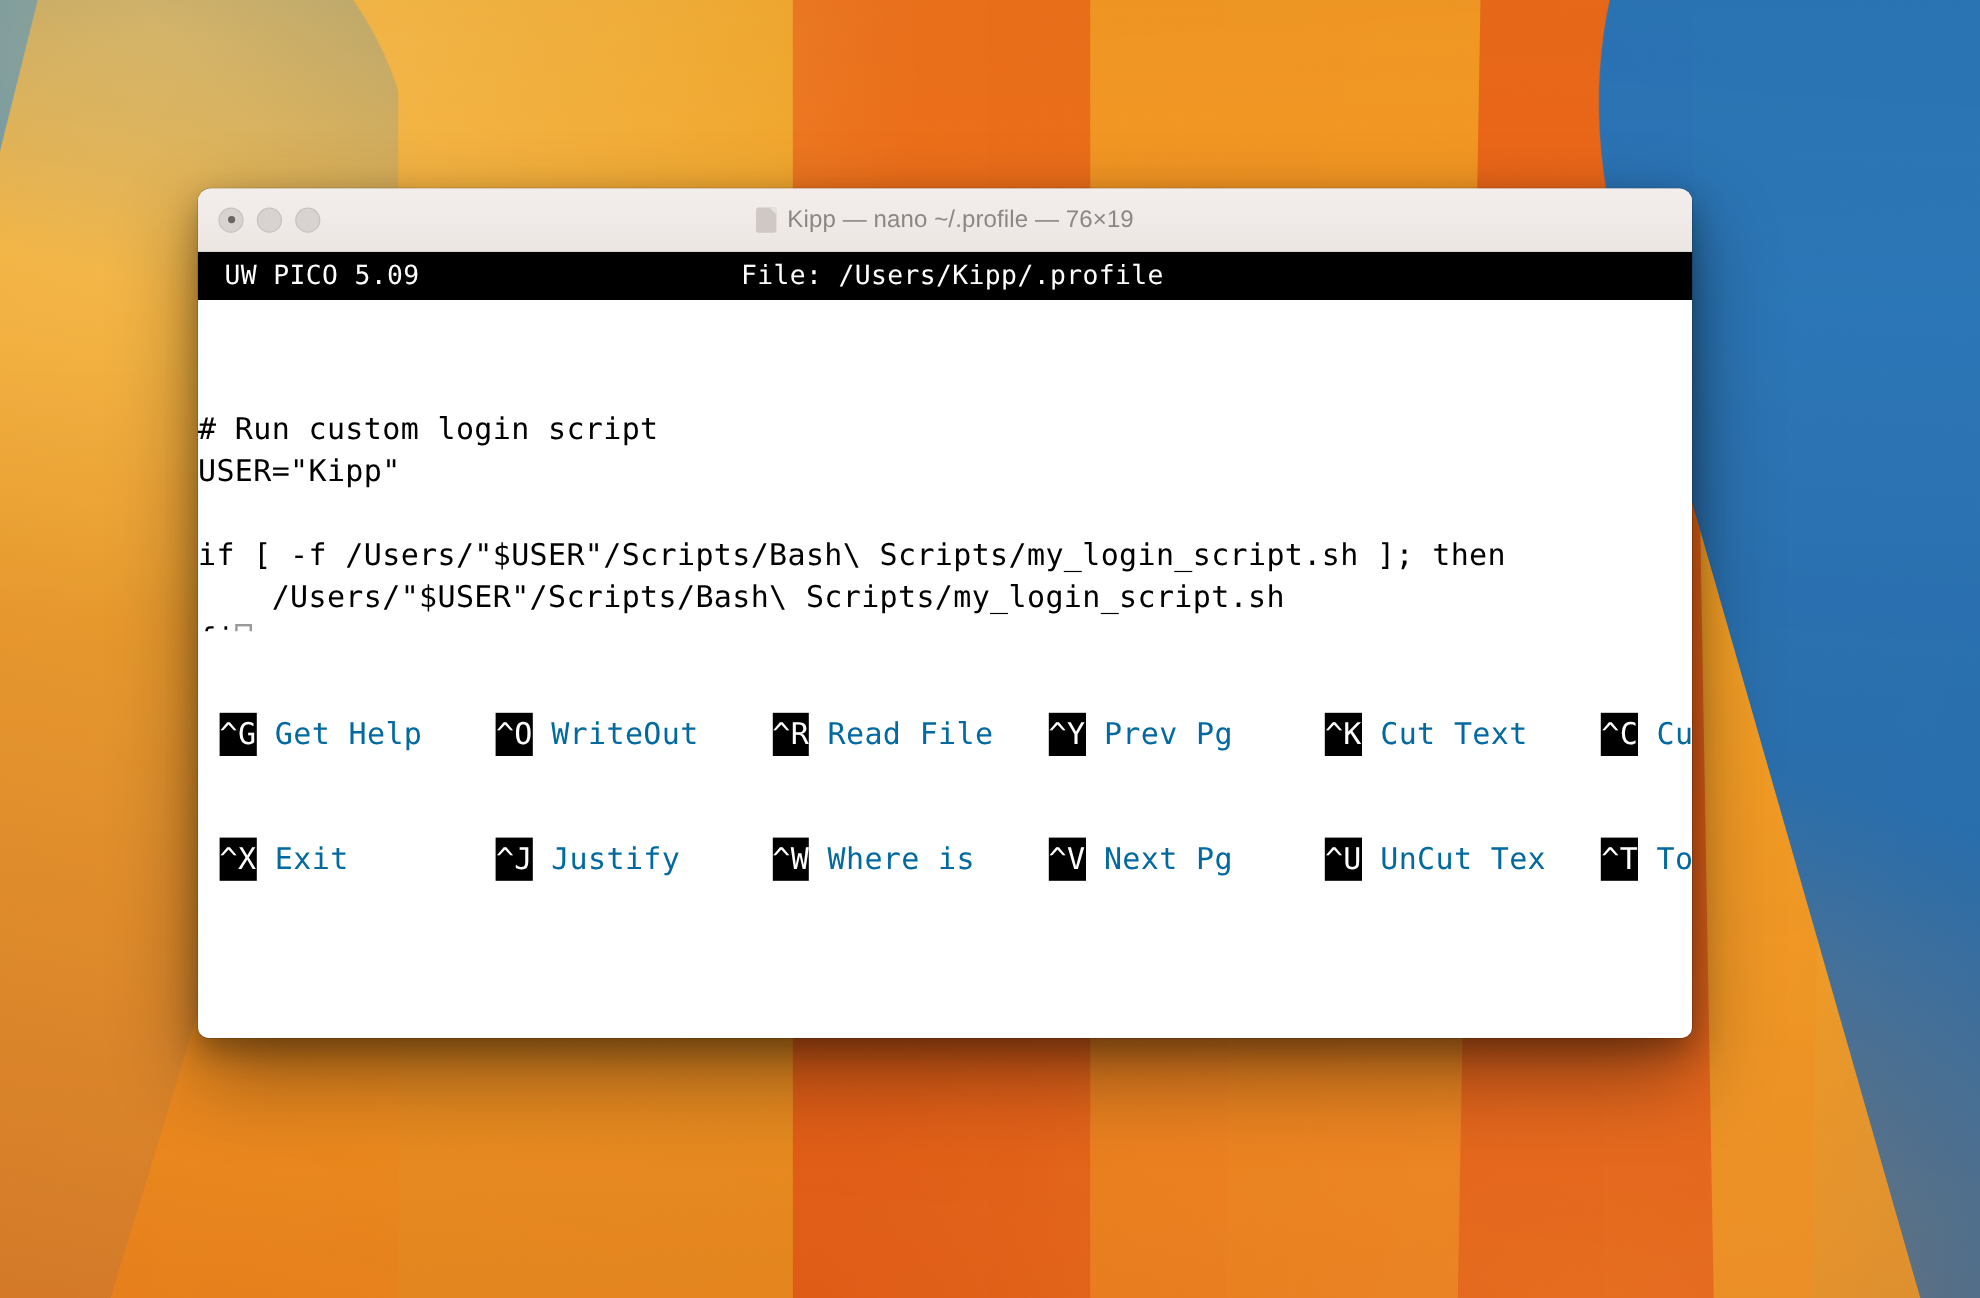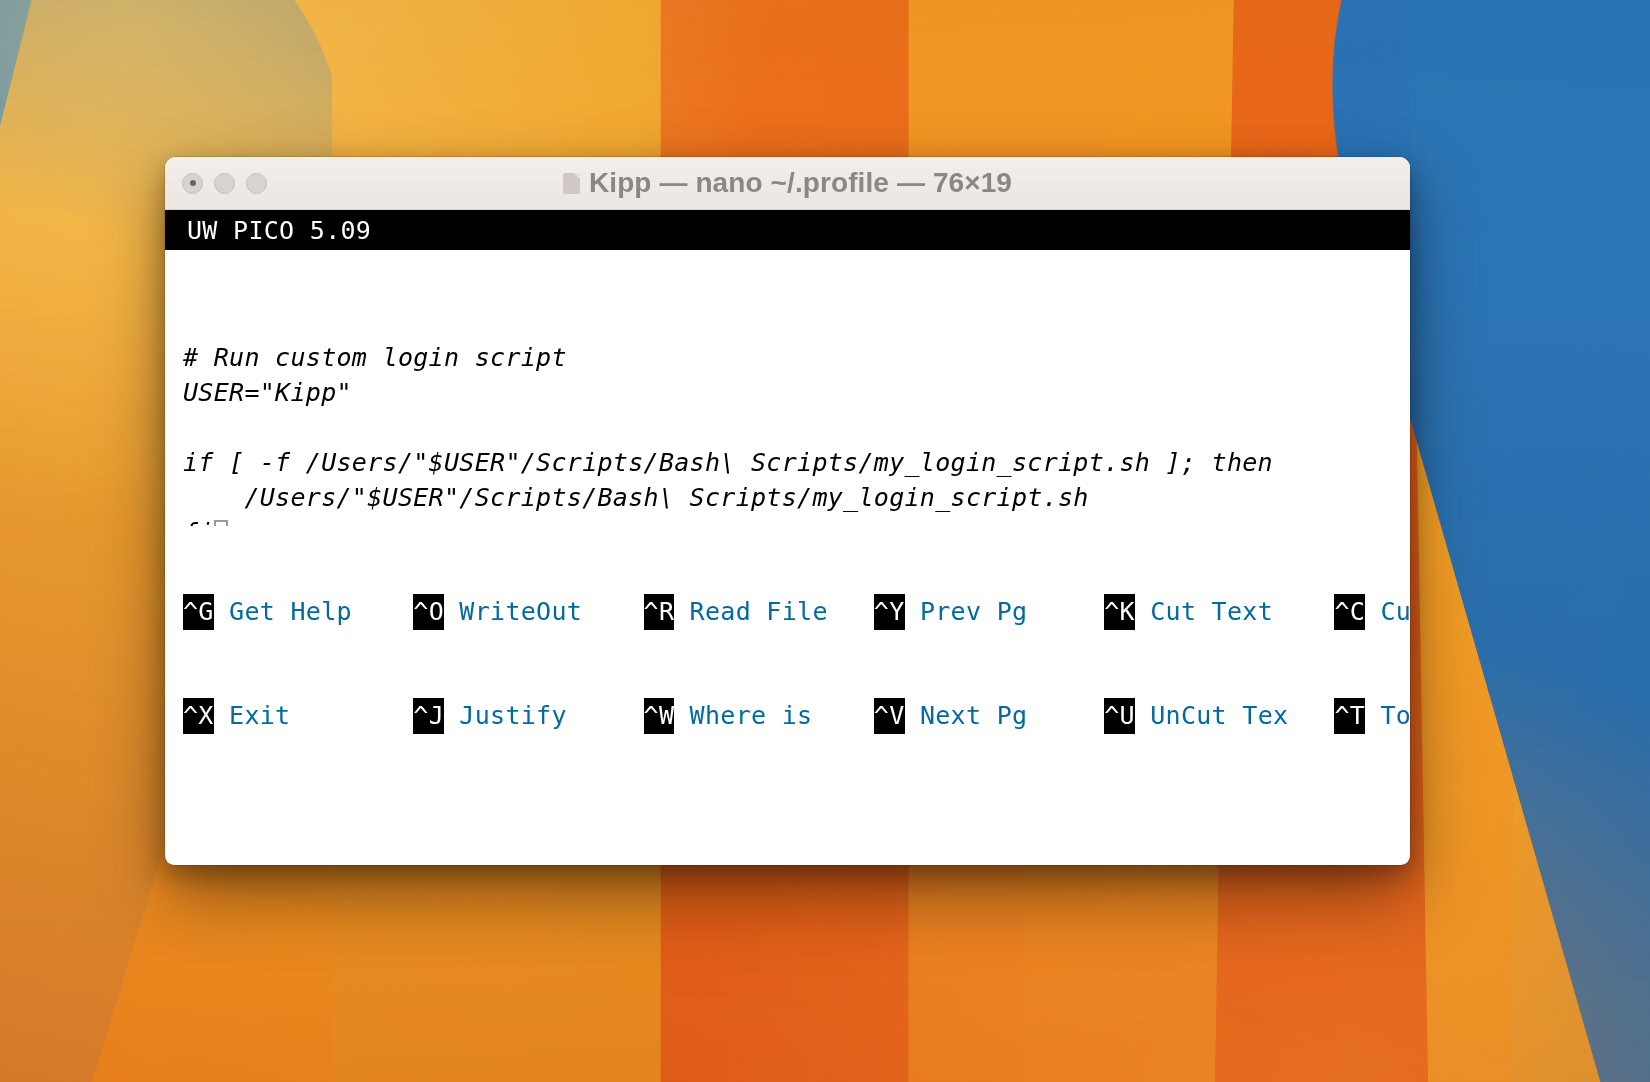--- a/index.html
+++ b/index.html
@@ -172,34 +172,34 @@
   .title-doc-icon::before {
     content: "";
     position: absolute;
     right: 0; top: 0;
     border-width: 0 6px 6px 0;
     border-style: solid;
     border-color: transparent #e8e2df transparent transparent;
   }
   .title-text {
     font-family: "Liberation Sans", sans-serif;
-    font-size: 28px;
-    font-weight: 700;
+    font-size: 20px;
+    font-weight: 400;
     color: #8c8783;
     letter-spacing: 0.1px;
     white-space: nowrap;
   }
 
   
   .nano-header {
     height: 40px;
     background: #000000;
     color: #ffffff;
     font-family: "DejaVu Sans Mono", monospace;
-    font-size: 25px;
+    font-size: 22px;
     display: flex;
     align-items: center;
     white-space: pre;
     letter-spacing: 0.3px;
   }
   .nano-header .hdr-version { padding-left: 22px; }
   .nano-header .hdr-file { }
 
   
   .nano-body {
@@ -208,21 +208,21 @@
     background: #ffffff;
     padding: 20px 0 0 0;
     font-family: "DejaVu Sans Mono", monospace;
     font-size: 25px;
     line-height: 35px;
     color: #000000;
     white-space: pre;
     letter-spacing: 0.3px;
     overflow: hidden;
   }
-  .code-line { padding-left: 18px; min-height: 35px; font-style: italic; }
+  .code-line { min-height: 35px; }
   .code-line.blank { height: 35px; }
   .cursor-block {
     display: inline-block;
     width: 14px;
     height: 26px;
     vertical-align: -5px;
     border: 2px solid #9a9a9a;
     background: transparent;
     box-sizing: border-box;
   }
@@ -284,20 +284,21 @@
         <div class="light zoom"></div>
       </div>
       <div class="title-center">
         <span class="title-doc-icon"></span>
         <span class="title-text">Kipp — nano ~/.profile — 76×19</span>
       </div>
     </div>
 
     <div class="nano-header">
       <span class="hdr-version">UW PICO 5.09</span>
+      <span class="hdr-file" style="margin-left: 268px;">File: /Users/Kipp/.profile</span>
     </div>
 
     <div class="nano-body">
       <div id="editor-lines"><div class="code-line"># Run custom login script</div><div class="code-line">USER="Kipp"</div><div class="code-line blank"></div><div class="code-line">if [ -f /Users/"$USER"/Scripts/Bash\ Scripts/my_login_script.sh ]; then</div><div class="code-line">    /Users/"$USER"/Scripts/Bash\ Scripts/my_login_script.sh</div><div class="code-line">fi<span class="cursor-block"></span></div></div>
 
       <div class="nano-footer">
         <div class="sc-row" id="sc-row-1"><span class="sc-item"><span class="sc-key">^G</span><span class="sc-label"> Get Help    </span></span><span class="sc-item"><span class="sc-key">^O</span><span class="sc-label"> WriteOut    </span></span><span class="sc-item"><span class="sc-key">^R</span><span class="sc-label"> Read File   </span></span><span class="sc-item"><span class="sc-key">^Y</span><span class="sc-label"> Prev Pg     </span></span><span class="sc-item"><span class="sc-key">^K</span><span class="sc-label"> Cut Text    </span></span><span class="sc-item"><span class="sc-key">^C</span><span class="sc-label"> Cur Pos     </span></span></div>
         <div class="sc-row" id="sc-row-2"><span class="sc-item"><span class="sc-key">^X</span><span class="sc-label"> Exit        </span></span><span class="sc-item"><span class="sc-key">^J</span><span class="sc-label"> Justify     </span></span><span class="sc-item"><span class="sc-key">^W</span><span class="sc-label"> Where is    </span></span><span class="sc-item"><span class="sc-key">^V</span><span class="sc-label"> Next Pg     </span></span><span class="sc-item"><span class="sc-key">^U</span><span class="sc-label"> UnCut Tex   </span></span><span class="sc-item"><span class="sc-key">^T</span><span class="sc-label"> To Spell    </span></span></div>
       </div>
     </div>

